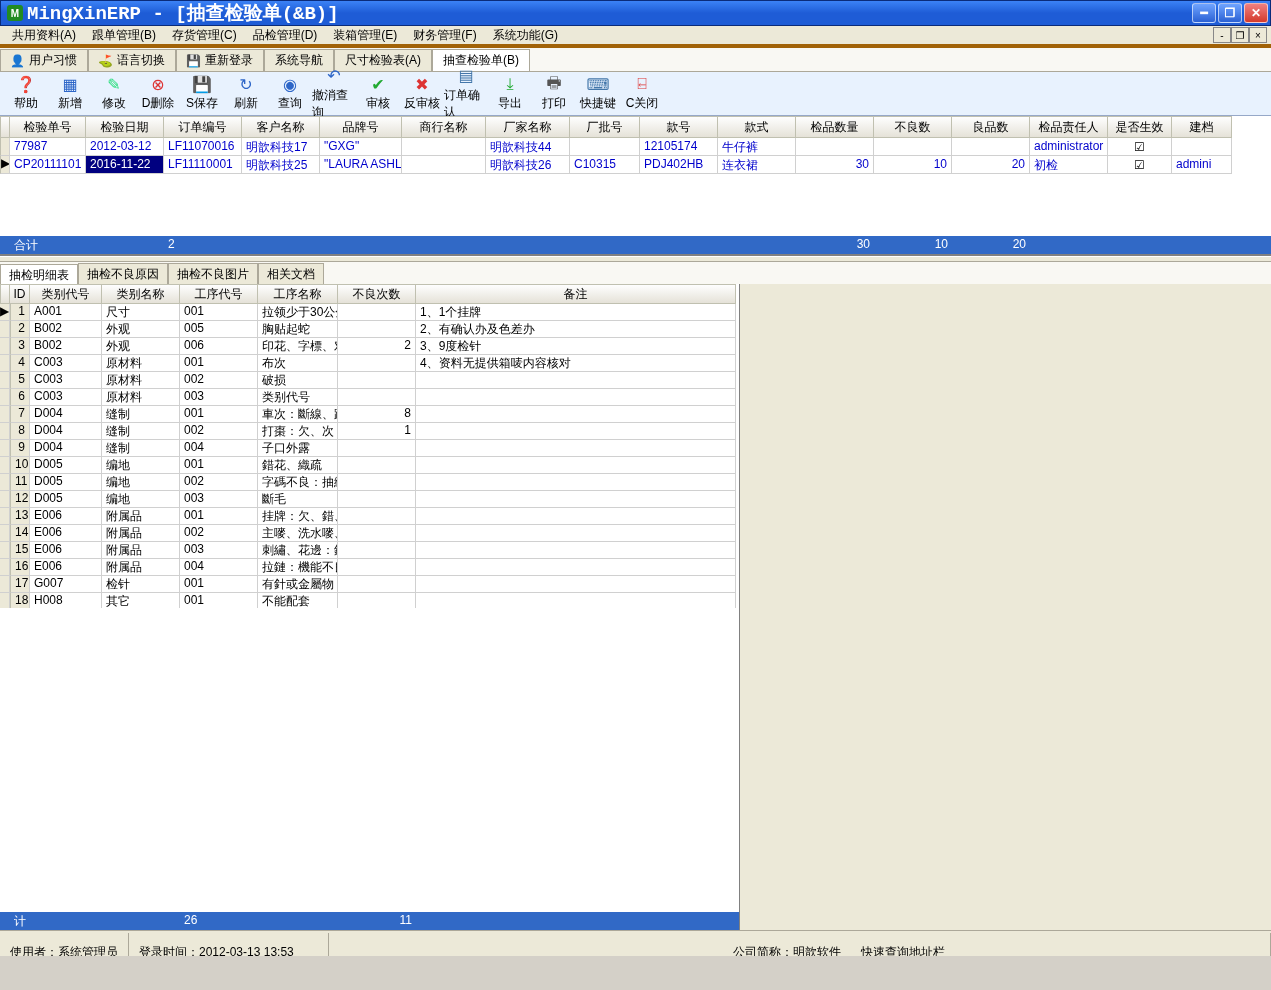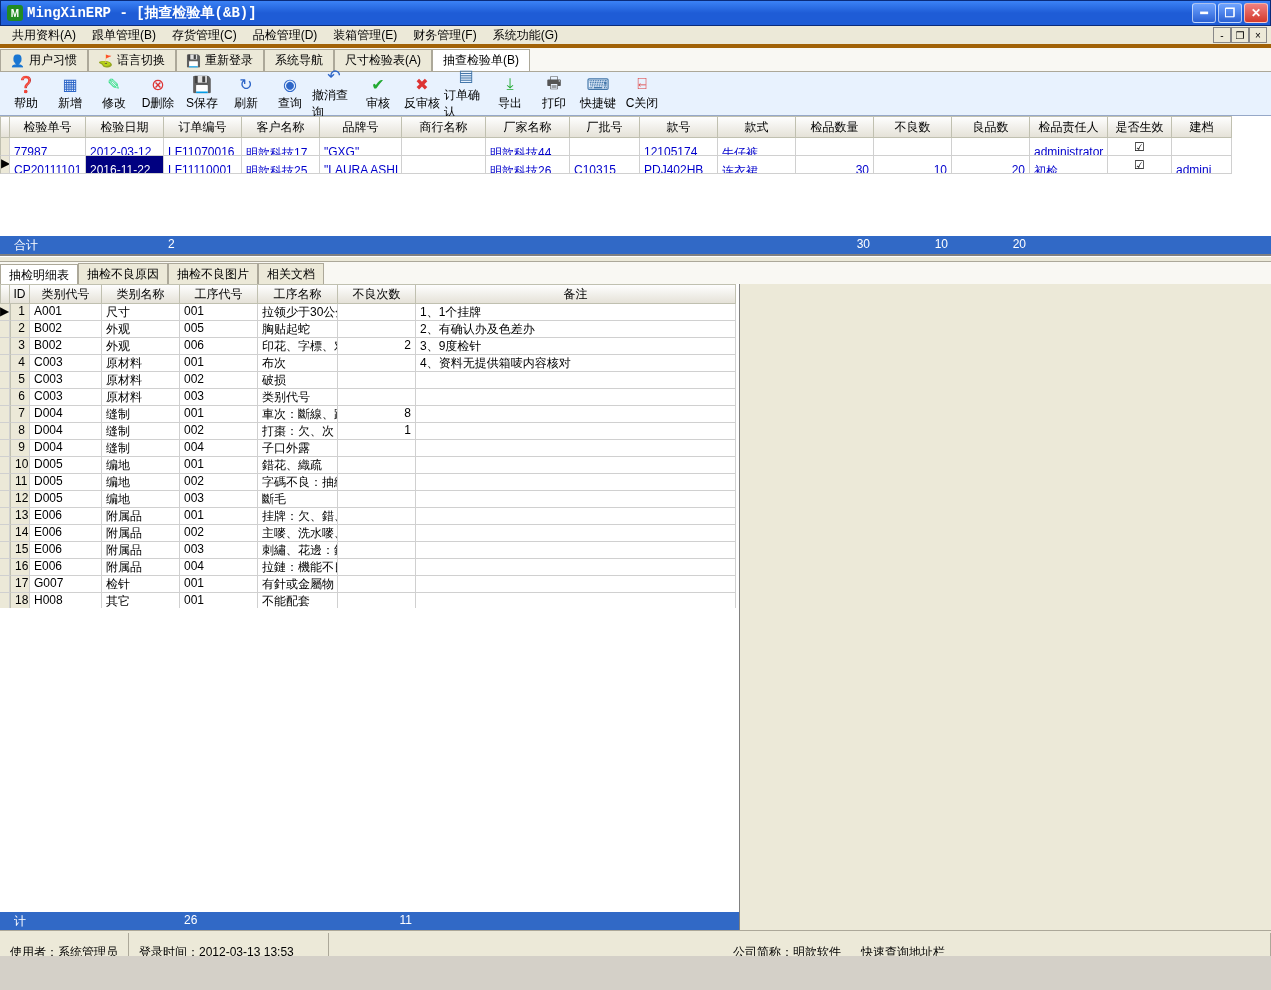--- a/index.html
+++ b/index.html
@@ -1,21 +1,21 @@
 <!DOCTYPE html>
 <html><head>
 <meta charset="utf-8">
 <style>
 * { box-sizing: border-box; margin: 0; padding: 0; }
 body { font-family: "SimSun", "宋体", Arial, sans-serif; font-size: 12px; background: #d4d0c8; overflow: hidden; }
 
 
 .titlebar { height: 26px; background: linear-gradient(to bottom, #3b82f6 0%, #1e5cd6 50%, #1e5cd6 100%); display: flex; align-items: center; color: white; padding: 0 2px 0 6px; border: 1px solid #0a2b7a; }
 .titlebar .app-icon { width: 16px; height: 16px; background: #228b22; border-radius: 3px; margin-right: 4px; display:flex; align-items:center; justify-content:center; color:white; font-weight:bold; font-size:10px;}
-.titlebar .title-text { flex: 1; font-weight: bold; font-family: "Courier New", monospace; font-size: 14px; }
+.titlebar .title-text { flex: 1; font-weight: bold; font-family: "Courier New", monospace; font-size: 19px; }
 .titlebar .win-btns { display: flex; gap: 2px; }
 .titlebar .win-btn { width: 24px; height: 20px; border-radius: 3px; display: flex; align-items: center; justify-content: center; font-weight: bold; border:1px solid rgba(255,255,255,.6); }
 .titlebar .win-btn.min, .titlebar .win-btn.max { background: linear-gradient(to bottom,#6fa4ff,#2b61d4); color:white; }
 .titlebar .win-btn.close { background: linear-gradient(to bottom,#f08080,#d43a2b); color:white; }
 
 
 .menubar { height: 22px; background: #ece9d8; border-bottom: 4px solid #a16207; display: flex; align-items: center; padding: 0 4px; justify-content: space-between;}
 .menubar .menus { display:flex; }
 .menubar .menu-item { padding: 2px 8px; cursor: default; }
 .mdi-btns { display:flex; gap:0; }
@@ -30,21 +30,21 @@
 
 .toolbar { height: 44px; background:#e8f2fe; border-bottom:1px solid #96a8c8; display:flex; align-items:center; padding:0 4px; gap:0;}
 .tbtn { width:44px; height:42px; display:flex; flex-direction:column; align-items:center; justify-content:center; gap:2px; font-size:12px; cursor:default;}
 .tbtn .ticon { width:18px; height:18px; display:flex; align-items:center; justify-content:center; font-size:16px;}
 
 
 .master { height: 140px; background:#fff; border-bottom:2px solid #808080; position:relative; overflow:hidden;}
 .master .hdr, .master .row, .master .ftr { display:grid; grid-template-columns: 10px 76px 78px 78px 78px 82px 84px 84px 70px 78px 78px 78px 78px 78px 78px 64px 60px; }
 .master .hdr div { background:linear-gradient(to bottom,#fefefe,#e5e2d8); border:1px solid #c0c0b0; border-left:none; height:22px; display:flex; align-items:center; justify-content:center; overflow:hidden; white-space:nowrap;}
 .master .hdr div:first-child{border-left:1px solid #c0c0b0;}
-.master .row div { border-right:1px solid #d0d0d0; border-bottom:1px solid #d0d0d0; height:18px; padding:7px 4px; overflow:hidden; white-space:nowrap; color:#0000cc;}
+.master .row div { border-right:1px solid #d0d0d0; border-bottom:1px solid #d0d0d0; height:18px; padding:1px 4px; overflow:hidden; white-space:nowrap; color:#0000cc;}
 .master .row div:first-child{background:#ece9d8; border-left:1px solid #c0c0b0;}
 .master .row div.num { text-align:right; }
 .master .ftr { background:#3169c6; color:white; }
 .master .ftr div { height:18px; padding:1px 4px; text-align:right; overflow:hidden;}
 .selcell { background:#000080 !important; color:white !important;}
 .checkbox { display:flex; justify-content:center; align-items:center;}
 
 
 .splitter { height:6px; background:#ece9d8; border-top:1px solid #fff; border-bottom:1px solid #aca899;}
 

